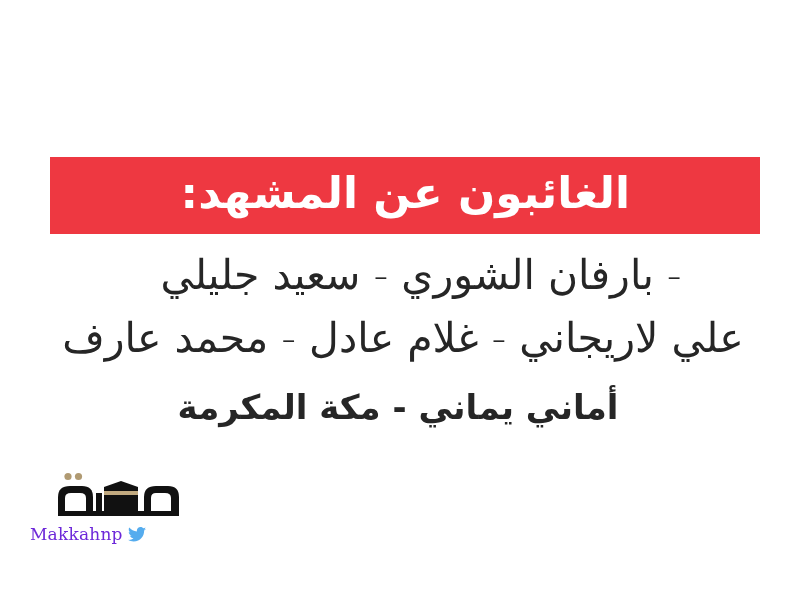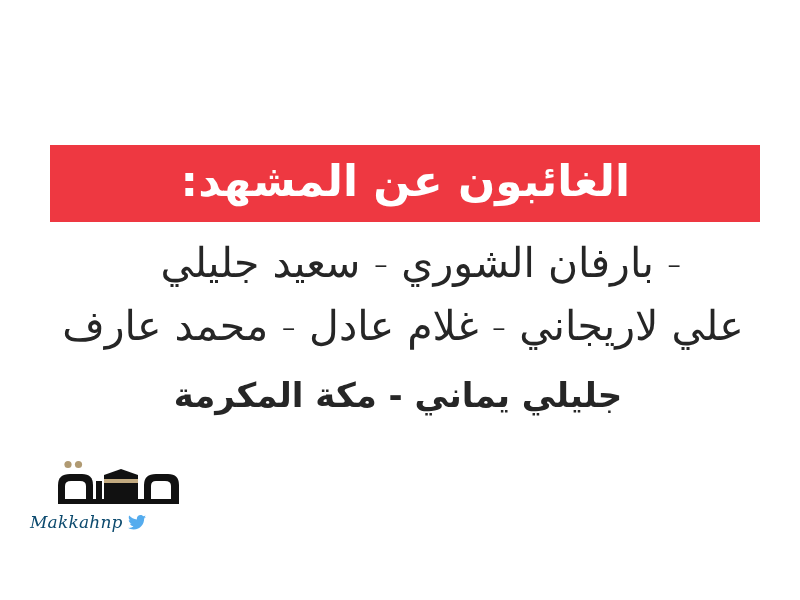--- a/index.html
+++ b/index.html
@@ -13,20 +13,21 @@
     background: #ffffff;
     font-family: "DejaVu Sans", "Liberation Sans", sans-serif;
     overflow: hidden;
     position: relative;
   }
 
   #card {
     position: absolute;
     inset: 0;
     background: #ffffff;
+    margin-top: 12px;
   }
 
   
   .headline-banner {
     position: absolute;
     left: 50px;
     top: 145px;
     width: 710px;
     height: 77px;
     background: #ee3841;
@@ -106,41 +107,40 @@
     top: 56px;
     display: flex;
     align-items: center;
     gap: 5px;
     height: 22px;
   }
   .twitter-bird { display: block; }
   .handle-text {
     font-family: "DejaVu Serif", "Liberation Serif", serif;
     font-size: 17px;
-    color: #0c4a6e;
+    color: #6d28d9;
     line-height: 1;
     direction: ltr;
     unicode-bidi: isolate;
     letter-spacing: 0.2px;
-    font-style: italic;
   }
 </style>
 </head>
 <body>
 
 <div id="card">
 
   <div class="headline-banner">
     <div class="headline-text">الغائبون عن المشهد:</div>
   </div>
 
   <div class="body-block">
     <div class="body-line line-2">- بارفان الشوري - سعيد جليلي</div>
     <div class="body-line line-1">علي لاريجاني - غلام عادل - محمد عارف</div>
-    <div class="body-line line-3">جليلي يماني - مكة المكرمة</div>
+    <div class="body-line line-3">أماني يماني - مكة المكرمة</div>
   </div>
 
   <div class="logo-block">
 
     <div class="logo-mark">
       <svg width="130" height="52" viewBox="0 0 130 52" xmlns="http://www.w3.org/2000/svg">
 
         <circle cx="16" cy="9.5" r="3.6" fill="#b09a72"></circle>
         <circle cx="26.5" cy="9.5" r="3.6" fill="#b09a72"></circle>
 

